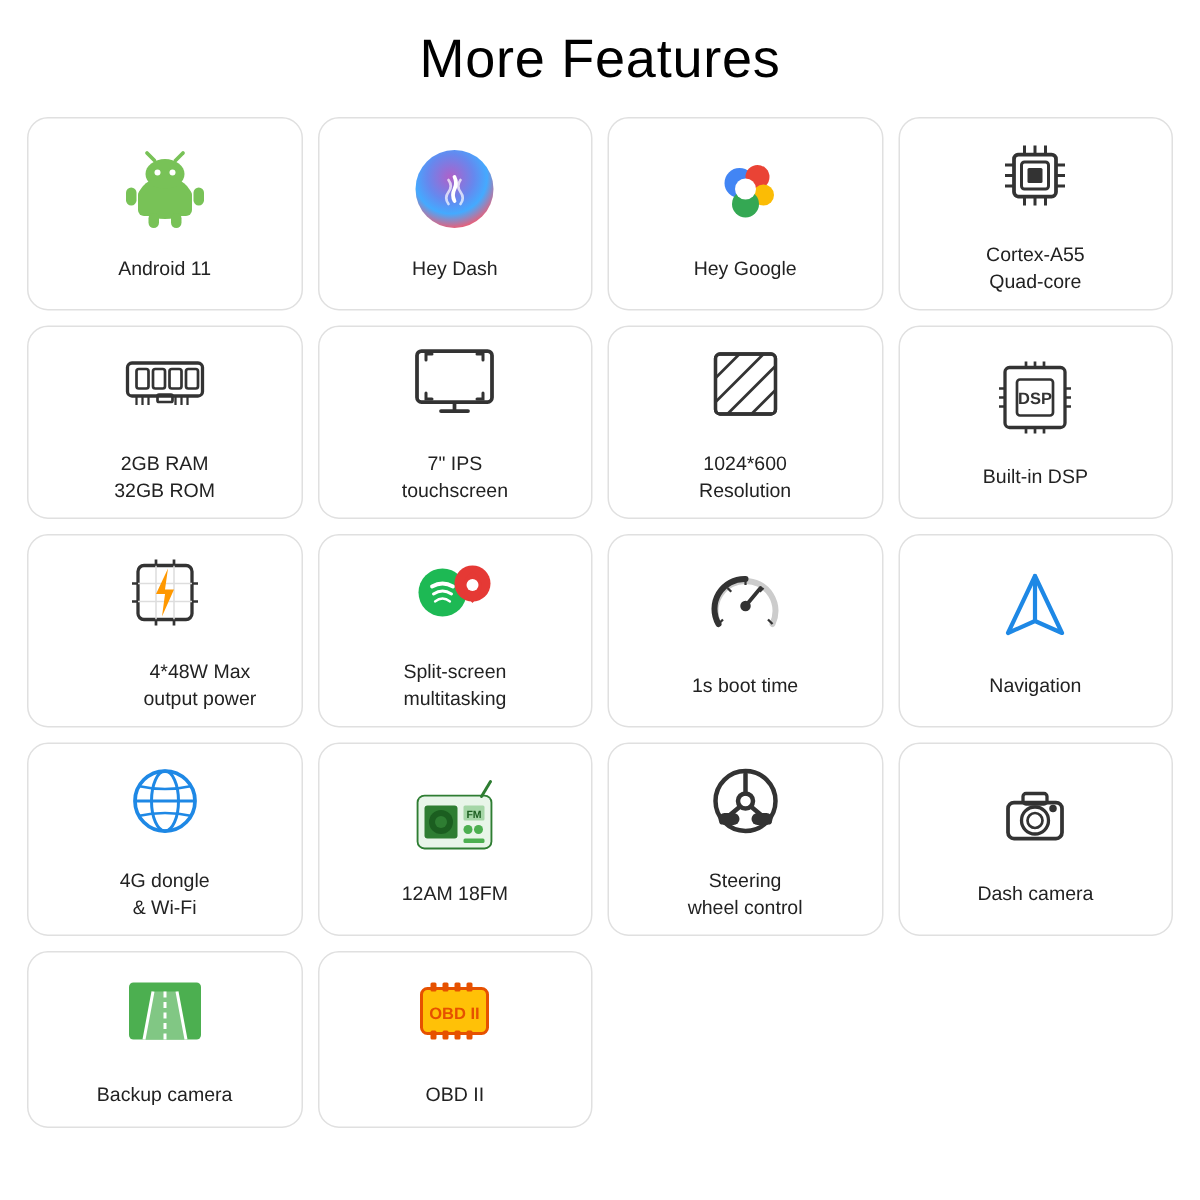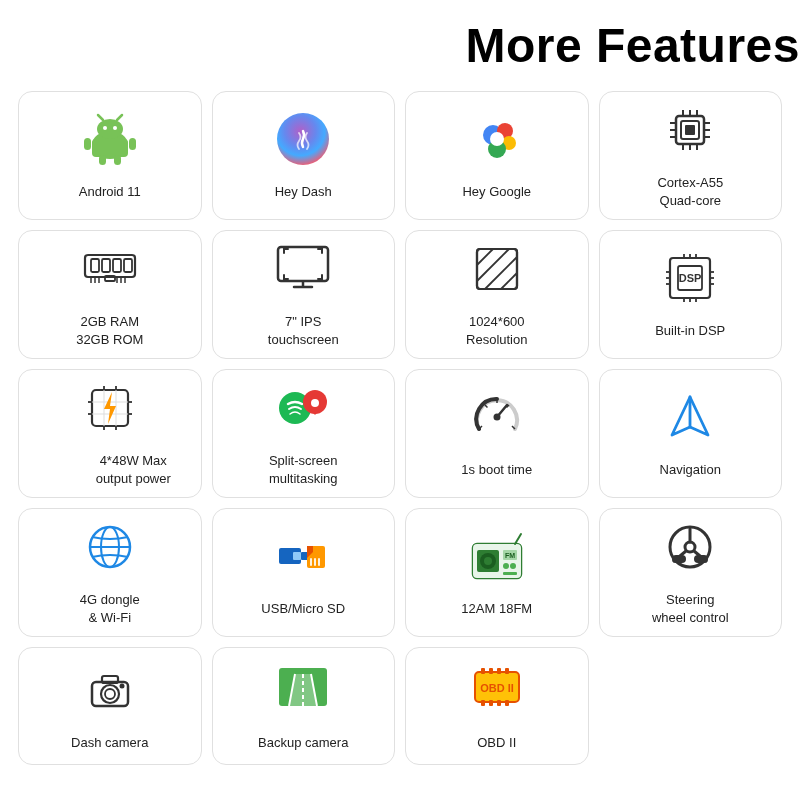--- a/index.html
+++ b/index.html
@@ -4,23 +4,23 @@
   <style>
     * { box-sizing: border-box; margin: 0; padding: 0; }
     body {
       width: 800px;
       height: 800px;
       background: #fff;
       font-family: Arial, sans-serif;
       overflow: hidden;
     }
     h1 {
-      text-align: right;
-      font-size: 48px;
-      font-weight: 700;
+      text-align: center;
+      font-size: 36px;
+      font-weight: 400;
       padding: 18px 0 10px 0;
       letter-spacing: 0.5px;
     }
     .grid {
       display: grid;
       grid-template-columns: repeat(4, 1fr);
       gap: 10px;
       padding: 8px 18px;
     }
     .card {
@@ -307,37 +307,20 @@
 
         <line x1="6" y1="26" x2="46" y2="26" stroke="#1E88E5" stroke-width="2"></line>
         <path d="M8 16 Q26 20 44 16" fill="none" stroke="#1E88E5" stroke-width="1.8"></path>
         <path d="M8 36 Q26 32 44 36" fill="none" stroke="#1E88E5" stroke-width="1.8"></path>
       </svg>
     </div>
     <span class="label" style="white-space:pre-line;">4G dongle
 &amp; Wi-Fi</span>
   </div>
 
-  <div class="card">
-    <div class="icon-wrap">
-      <svg width="56" height="52" viewBox="0 0 56 52">
-
-        <rect x="4" y="18" width="22" height="16" rx="2" fill="#1565C0"></rect>
-        <rect x="18" y="22" width="8" height="8" rx="1" fill="#90CAF9"></rect>
-        <rect x="26" y="22" width="14" height="8" rx="1" fill="#1565C0"></rect>
-
-        <rect x="32" y="16" width="18" height="22" rx="2" fill="#FF9800"></rect>
-        <polygon points="32,16 38,16 38,22 32,28" fill="#E65100"></polygon>
-        <rect x="35" y="28" width="2" height="8" rx="1" fill="#FFF3E0"></rect>
-        <rect x="39" y="28" width="2" height="8" rx="1" fill="#FFF3E0"></rect>
-        <rect x="43" y="28" width="2" height="8" rx="1" fill="#FFF3E0"></rect>
-      </svg>
-    </div>
-    <span class="label">USB/Micro SD</span>
-  </div>
 
   <div class="card">
     <div class="icon-wrap">
       <svg width="56" height="52" viewBox="0 0 56 52">
 
         <rect x="4" y="14" width="48" height="34" rx="4" fill="none" stroke="#2E7D32" stroke-width="2.5"></rect>
         <rect x="4" y="14" width="48" height="34" rx="4" fill="#E8F5E9"></rect>
 
         <rect x="8" y="20" width="22" height="22" rx="2" fill="#2E7D32"></rect>
         <circle cx="19" cy="31" r="8" fill="#1B5E20"></circle>

